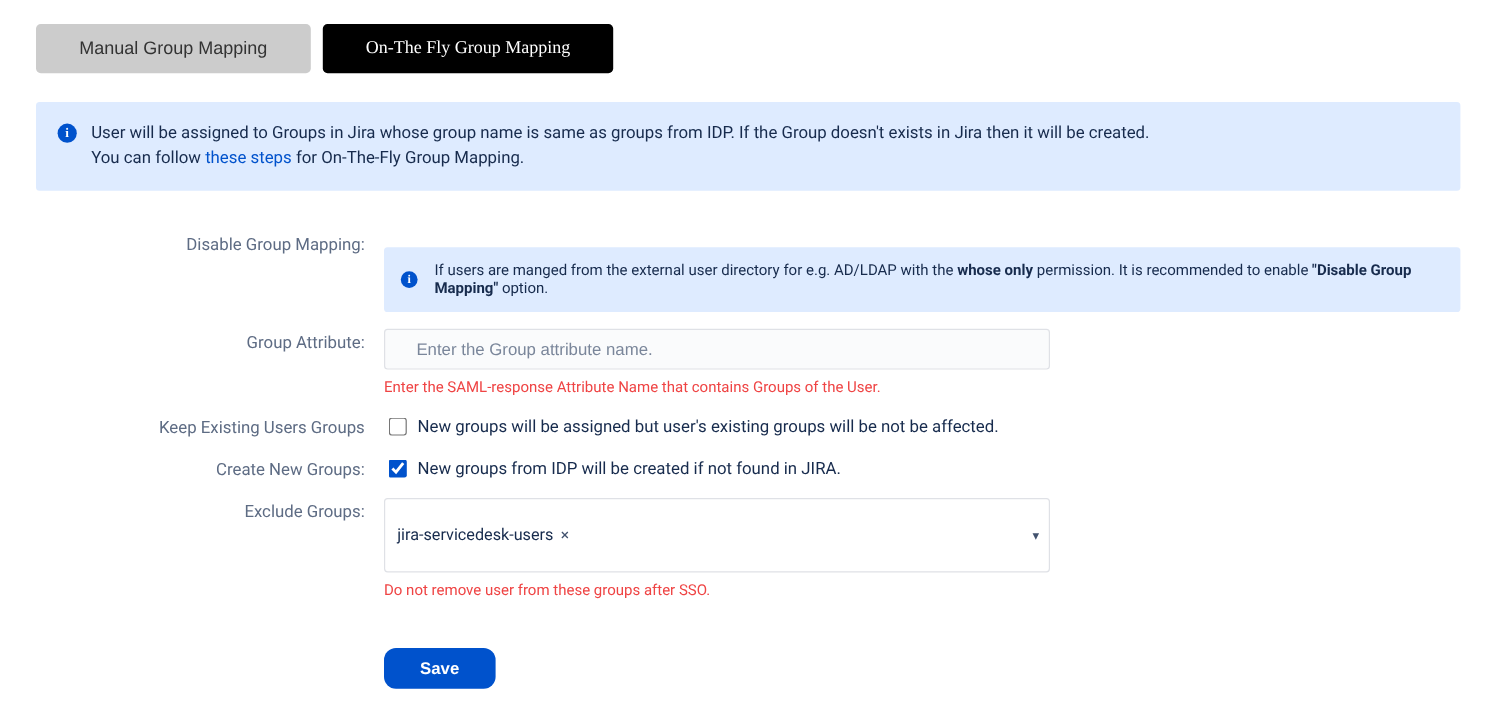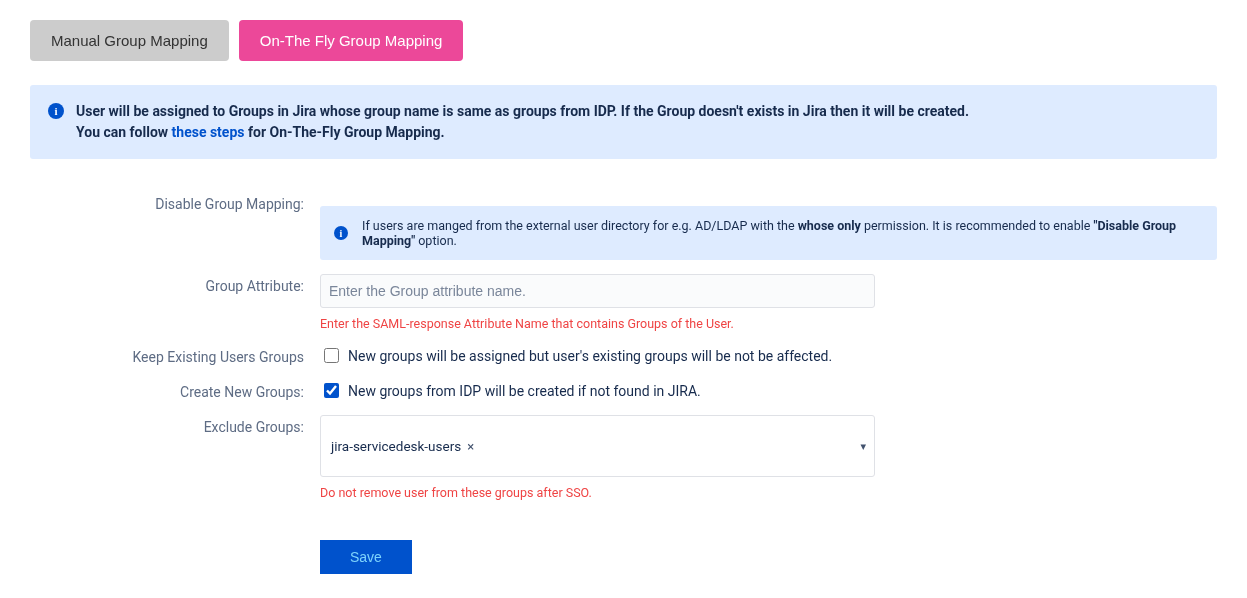--- a/index.html
+++ b/index.html
@@ -11,35 +11,36 @@
     color: #172B4D;
     background: #fff;
     width: 1247px;
   }
   .tabs {
     display: flex;
     gap: 10px;
     margin-bottom: 24px;
   }
   .tab {
-    padding: 12px 21px;
+    padding: 12px 36px;
     border-radius: 4px;
     font-size: 15px;
     cursor: pointer;
     border: none;
     background: #ccc;
     color: #333;
   }
   .tab.inactive {
     background: #ccc;
     color: #333;
   }
   .tab.active {
-    background: #ec4899;
+    background: #000000;
     color: #fff;
+    font-family: Liberation Serif, serif;
   }
   .info-banner {
     background: #DEEBFF;
     border-radius: 3px;
     padding: 16px 18px;
     display: flex;
     align-items: flex-start;
     gap: 12px;
     margin-bottom: 26px;
   }
@@ -53,21 +54,21 @@
     font-size: 11px;
     display: inline-flex;
     align-items: center;
     justify-content: center;
     flex-shrink: 0;
     margin-top: 2px;
     font-style: normal;
     font-family: Georgia, serif;
   }
   .info-banner .msg {
-    font-weight: 700;
+    font-weight: 400;
     color: #172B4D;
     line-height: 1.5;
   }
   .info-banner .msg a {
     color: #0052CC;
     text-decoration: none;
   }
   .form-area {
     display: block;
     margin-top: 33px;
@@ -115,21 +116,21 @@
     color: #172B4D;
   }
   .sub-info .info-icon {
     width: 14px;
     height: 14px;
     font-size: 10px;
     margin-top: 0;
   }
   .text-input {
     width: 555px;
-    padding: 8px 8px;
+    padding: 8px 26px;
     border: 1px solid #DFE1E6;
     border-radius: 3px;
     font-size: 14px;
     color: #172B4D;
     background: #FAFBFC;
   }
   .text-input::placeholder {
     color: #7A869A;
   }
   .help-text {
@@ -166,26 +167,26 @@
     font-size: 13px;
     color: #42526E;
     padding: 0 2px;
   }
   .caret {
     color: #42526E;
     font-size: 11px;
   }
   .save-btn {
     background: #0052CC;
-    color: #7dd3fc;
+    color: #ffffff;
     border: none;
-    border-radius: 0;
+    border-radius: 10px;
     padding: 9px 30px;
     font-size: 14px;
-    font-weight: 400;
+    font-weight: 700;
     cursor: pointer;
     margin-top: 26px;
   }
 </style>
 </head>
 <body>
 
 <div class="tabs">
   <button class="tab inactive">Manual Group Mapping</button>
   <button class="tab active">On-The Fly Group Mapping</button>

